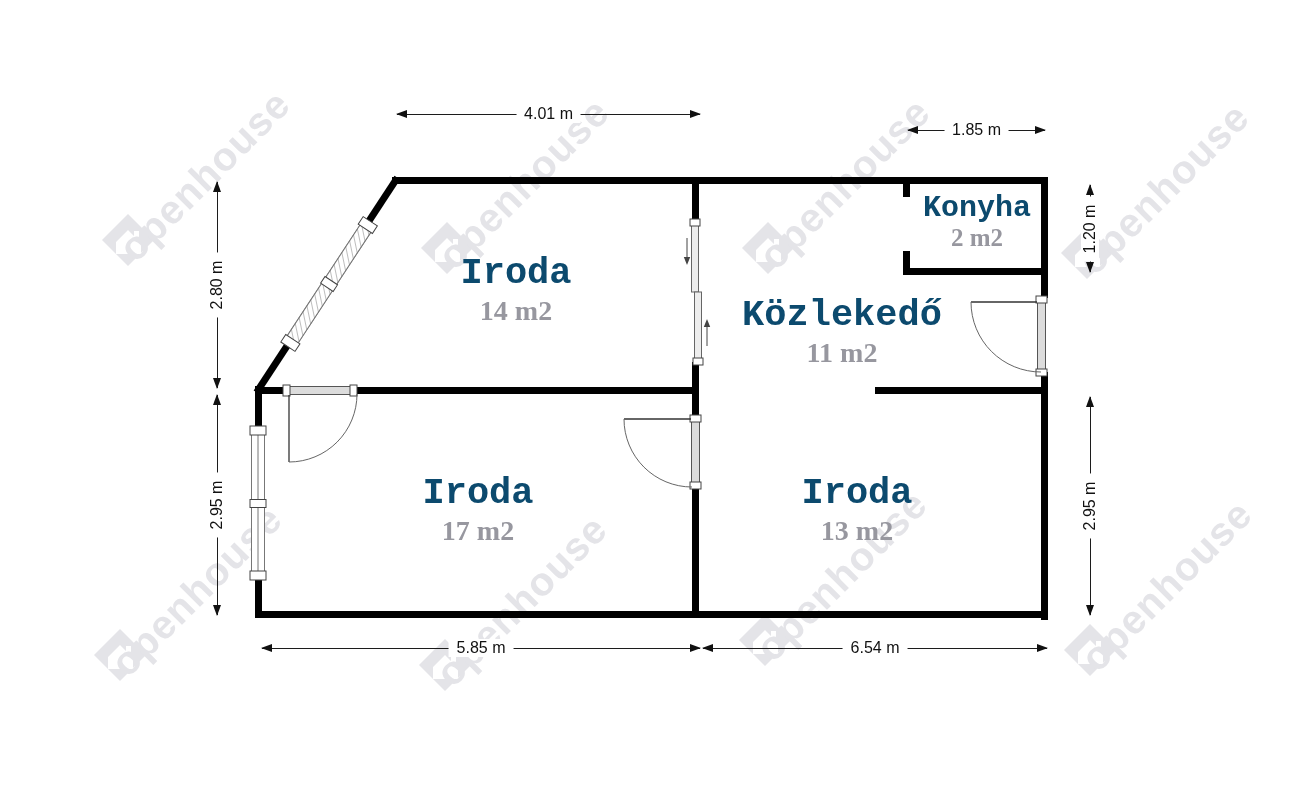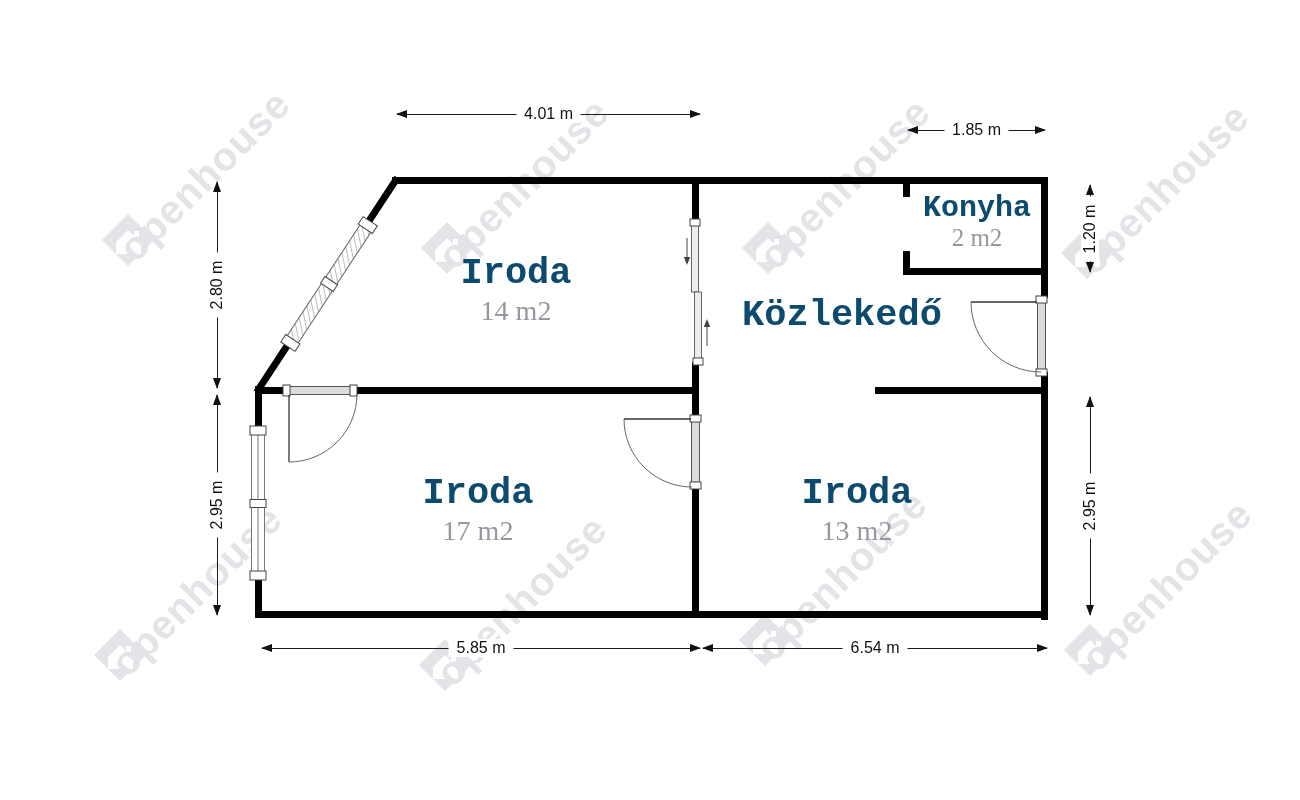--- a/index.html
+++ b/index.html
@@ -22,21 +22,21 @@
   
   #plan { position:absolute; left:0; top:0; z-index:2; }
 
   
   .room-label {
     position:absolute; z-index:3; transform:translateX(-50%);
     text-align:center; font-family:"Liberation Serif", serif; line-height:1.05;
     white-space:nowrap;
   }
   .room-label .rname { font-weight:bold; font-size:37px; color:#0c4a6e;font-family:Liberation Mono, monospace; }
-  .room-label .rarea { font-weight:normal; font-size:28px; color:#97979f; margin-top:3px; }
+  .room-label .rarea { font-weight:bold; font-size:28px; color:#97979f; margin-top:3px; }
   .room-label.small .rname { font-size:30px; }
   .room-label.small .rarea { font-size:25px; margin-top:0; }
 
   
   .dim { position:absolute; z-index:3; }
   .dim-h { height:0; border-top:1px solid #1c1c1c; }
   .dim-v { width:0; border-left:1px solid #1c1c1c; }
   .dim-label {
     position:absolute; background:#fff; color:#111;
     font-size:16px; padding:0 8px; white-space:nowrap;
@@ -194,20 +194,21 @@
       </g>
     </g>
   </svg>
 
   <div class="room-label" style="left:516px; top:254px;">
     <div class="rname">Iroda</div>
     <div class="rarea">14 m2</div>
   </div>
   <div class="room-label" style="left:842px; top:296px;">
     <div class="rname">Közlekedő</div>
+    <div class="rarea">11 m2</div>
   </div>
   <div class="room-label small" style="left:977px; top:193px;">
     <div class="rname">Konyha</div>
     <div class="rarea">2 m2</div>
   </div>
   <div class="room-label" style="left:478px; top:474px;">
     <div class="rname">Iroda</div>
     <div class="rarea">17 m2</div>
   </div>
   <div class="room-label" style="left:857px; top:474px;">

